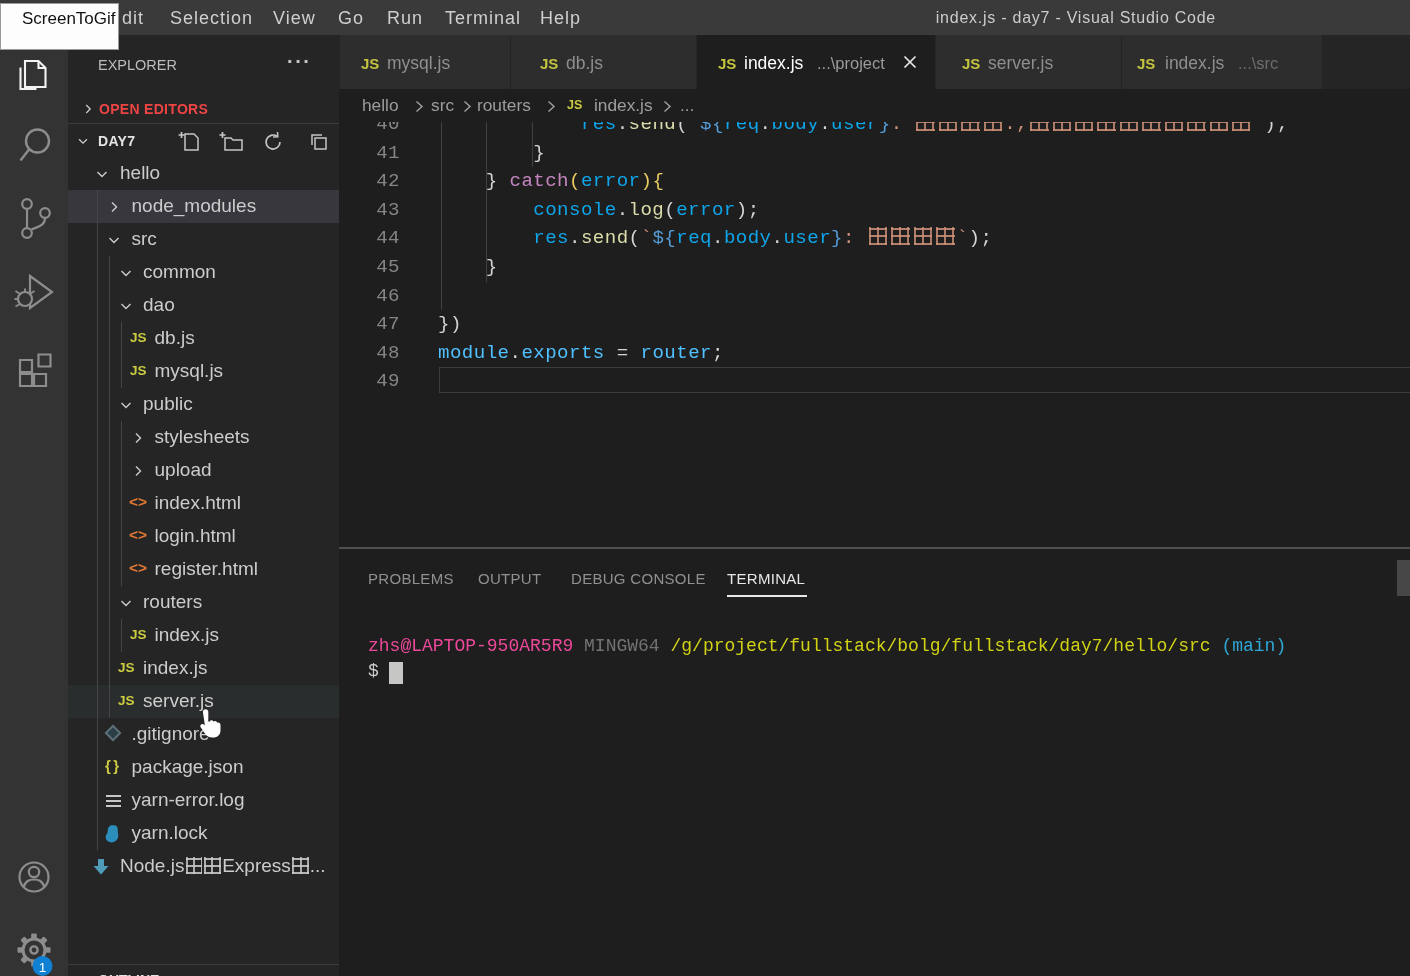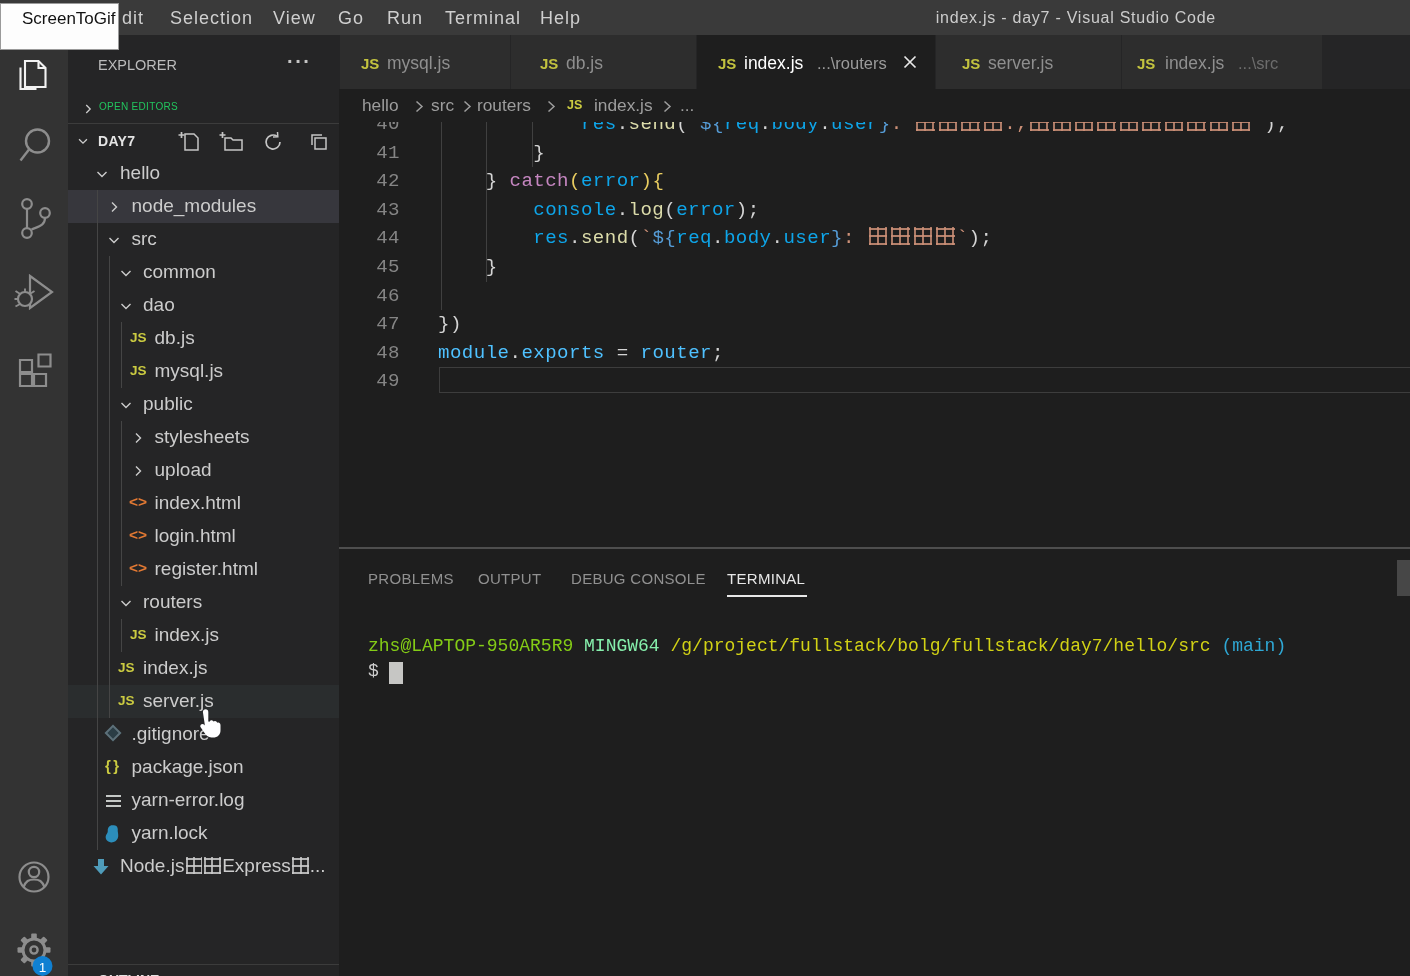--- a/index.html
+++ b/index.html
@@ -20,21 +20,21 @@
 .tab.active .dim{color:#9b9b9b}
 #breadcrumb{position:absolute;left:0;top:54px;width:1071px;height:33px;background:#1e1e1e;font-size:17.3px;color:#9d9d9d}
 #breadcrumb span{position:absolute;top:6px}
 #code{position:absolute;left:0;top:87px;width:1071px;height:425px;overflow:hidden;font-family:"Liberation Mono",monospace;font-size:19.1px;line-height:28.6px;white-space:pre;letter-spacing:0.45px}
 #gutter{position:absolute;left:0;top:0;width:61px;text-align:right;color:#858585}
 #codelines{position:absolute;left:99px;top:0}
 #panel{position:absolute;left:0;top:512px;width:1071px;height:429px;background:#1e1e1e;border-top:2px solid #4e4e4e}
 .ptab{position:absolute;top:0;height:46px;line-height:60px;font-size:15px;letter-spacing:.3px;color:#919191}
 .ptab.active{color:#e7e7e7}
 #term{position:absolute;left:29px;top:85px;font-family:"Liberation Mono",monospace;font-size:18px;line-height:25px;white-space:pre;color:#cccccc}
-.tgreen{color:#84cc16}.tpurple{color:#86efac}.tyellow{color:#d2d215}.tcyan{color:#2fa8d5}
+.tgreen{color:#ec4899}.tpurple{color:#737373}.tyellow{color:#d2d215}.tcyan{color:#2fa8d5}
 .row{position:absolute;left:0;width:271px;height:33px}
 .row .lab{position:absolute;top:5px;font-size:19px;color:#cccccc;white-space:nowrap}
 .chev{position:absolute;top:9px;width:16px;height:16px}
 .guide{position:absolute;width:1px;background:#454545}
 .hz{display:inline-block;width:18.45px;height:18px;margin:0 2px;vertical-align:-2px;background:repeating-linear-gradient(0deg,rgba(206,145,120,.85) 0 2px,transparent 2px 7.6px),repeating-linear-gradient(90deg,rgba(206,145,120,.8) 0 2px,transparent 2px 8.2px)}
 .hzs{display:inline-block;width:16.5px;height:16.5px;margin:0 1.2px;vertical-align:-1.5px;background:repeating-linear-gradient(0deg,rgba(204,204,204,.85) 0 2px,transparent 2px 7px),repeating-linear-gradient(90deg,rgba(204,204,204,.8) 0 2px,transparent 2px 7.5px)}
 .c-blue{color:#569cd6}.c-lblue{color:#0ea5e9}.c-yel{color:#dcdcaa}.c-mag{color:#c586c0}.c-str{color:#ce9178}.c-gold{color:#e9cd60}.c-w{color:#d4d4d4}
 </style></head><body>
 <div class="abs" id="titlebar">
   <span class="menu" style="left:122px">dit</span>
@@ -92,21 +92,21 @@
       <text x="42.5" y="936.5" font-family="Liberation Sans" font-size="13.5px" fill="#ffffff" text-anchor="middle">1</text>
 </svg>
 </div>
 <div class="abs" id="sidebar">
   <div class="abs" style="left:30px;top:22px;font-size:14.5px;color:#bbbbbb">EXPLORER</div>
   <div class="abs" style="left:219px;top:15px;font-size:20px;color:#c5c5c5;letter-spacing:1.5px;font-weight:bold">···</div>
   <div class="abs" style="left:0;top:62px;width:271px;height:27px;border-bottom:1px solid #3c3c3c"></div>
   <svg class="abs" style="left:13px;top:67px" width="14" height="14" viewBox="0 0 16 16">
       <path d="M6 3.5 L10.5 8 L6 12.5" fill="none" stroke="#cccccc" stroke-width="1.5"></path>
     </svg>
-<div class="abs" style="left:31px;top:66px;font-size:10px;font-weight:normal;color:#22c55e;letter-spacing:.3px">OPEN EDITORS</div>
+<div class="abs" style="left:31px;top:66px;font-size:14px;font-weight:bold;color:#ef4444;letter-spacing:.3px">OPEN EDITORS</div>
   <svg class="abs" style="left:8px;top:99px" width="14" height="14" viewBox="0 0 16 16">
       <path d="M3.5 6 L8 10.5 L12.5 6" fill="none" stroke="#cccccc" stroke-width="1.5"></path>
     </svg>
 <div class="abs" style="left:30px;top:98px;font-size:14px;font-weight:bold;color:#e4e4e4;letter-spacing:.3px">DAY7</div>
 <svg class="abs" style="left:109px;top:96px" width="24" height="22" viewBox="0 0 24 22" fill="none" stroke="#c5c5c5" stroke-width="1.5">
 <path d="M8 3 h9 l4 4 v12 h-13 z"></path>
       <path d="M4.5 7 v-6 M1.5 4 h6" stroke-width="1.7"></path>
     </svg>
 <svg class="abs" style="left:150px;top:96px" width="26" height="22" viewBox="0 0 26 22" fill="none" stroke="#c5c5c5" stroke-width="1.5">
 <path d="M7 7 h6 l2 2 h9 v10 h-17 z"></path>
@@ -249,21 +249,21 @@
         <span class="jsb" style="left:21px">JS</span>
         <span class="lbl" style="left:47px">mysql.js</span>
       </div>
 <div class="tab" style="left:172px;width:185px">
         <span class="jsb" style="left:29px">JS</span>
         <span class="lbl" style="left:55px">db.js</span>
       </div>
 <div class="tab active" style="left:358px;width:238px">
         <span class="jsb" style="left:21px">JS</span>
         <span class="lbl" style="left:47px">index.js</span>
-        <span class="lbl dim" style="left:120px;top:19px">...\routers</span>
+        <span class="lbl dim" style="left:120px;top:19px">...\project</span>
         <svg class="abs" style="left:205px;top:19px" width="16" height="16" viewBox="0 0 16 16">
           <path d="M2.5 2.5 L13.5 13.5 M13.5 2.5 L2.5 13.5" stroke="#e8e8e8" stroke-width="1.7"></path>
         </svg>
       </div>
 <div class="tab" style="left:597px;width:185px">
         <span class="jsb" style="left:26px">JS</span>
         <span class="lbl" style="left:52px">server.js</span>
       </div>
 <div class="tab" style="left:783px;width:200px">
         <span class="jsb" style="left:15px">JS</span>

